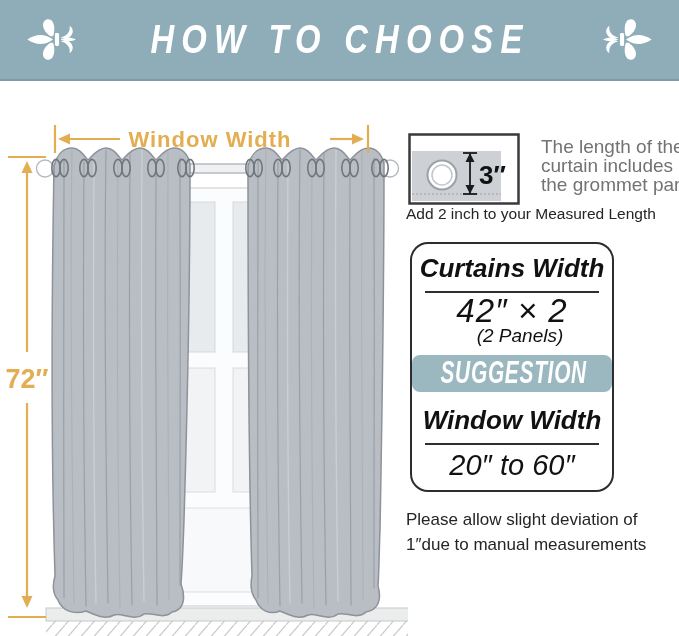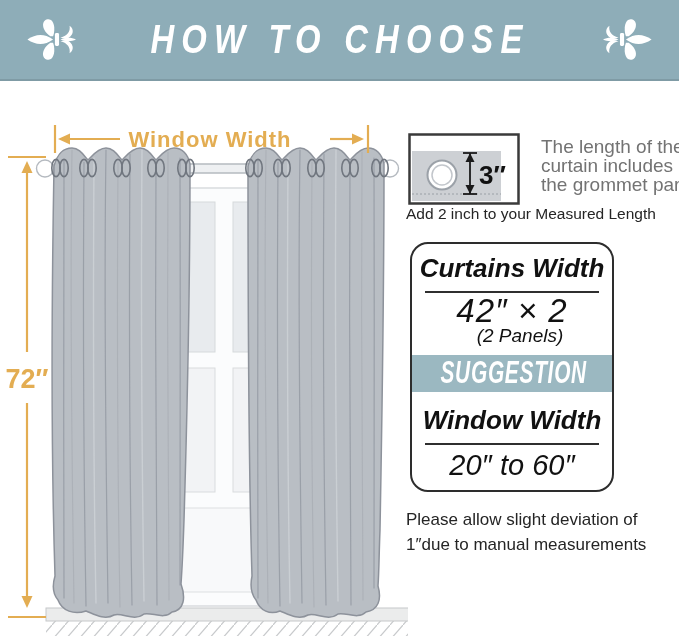--- a/index.html
+++ b/index.html
@@ -24,21 +24,21 @@
   .grommet-text{position:absolute;left:541px;top:137px;width:146px;font-size:19px;line-height:19px;color:#737373;}
   .add-note{position:absolute;left:406px;top:205px;width:272px;font-size:15.5px;color:#252525;white-space:nowrap;}
 
   .size-box{position:absolute;left:410px;top:242px;width:204px;height:250px;border:2px solid #2d2d2d;
     border-radius:18px;box-sizing:border-box;overflow:hidden;text-align:center;color:#111;font-style:italic;}
   .cw-title{margin-top:9px;font-size:26px;line-height:30px;font-weight:bold;}
   .rule{border:0;border-top:2px solid #2f2f2f;margin:8px 13px 0;}
   .cw-value{font-size:33px;line-height:36px;letter-spacing:1px;}
   .panels-note{margin-top:-3px;font-size:19px;line-height:20px;padding-left:16px;}
   .band{margin-top:9px;height:37px;background:var(--band,#9bb8c1);color:#fff;
-    font-size:29px;line-height:37px;font-weight:bold;}
+    font-size:29px;line-height:37px;font-weight:bold;border-radius:8px;}
   .band span{display:inline-block;transform:scaleX(0.72) scaleY(1.05);letter-spacing:1px;white-space:nowrap;}
   .ww-title{margin-top:13px;font-size:26px;line-height:30px;font-weight:bold;}
   .ww-value{margin-top:4px;font-size:29px;line-height:32px;}
 
   .footer-note{position:absolute;left:406px;top:507px;width:280px;font-size:17px;line-height:25px;color:#252525;}
 
   .gold-text{fill:var(--accent,#e3ad52);stroke:none;font-family:"Liberation Sans",sans-serif;font-weight:bold;}
 </style>
 </head>
 <body>

